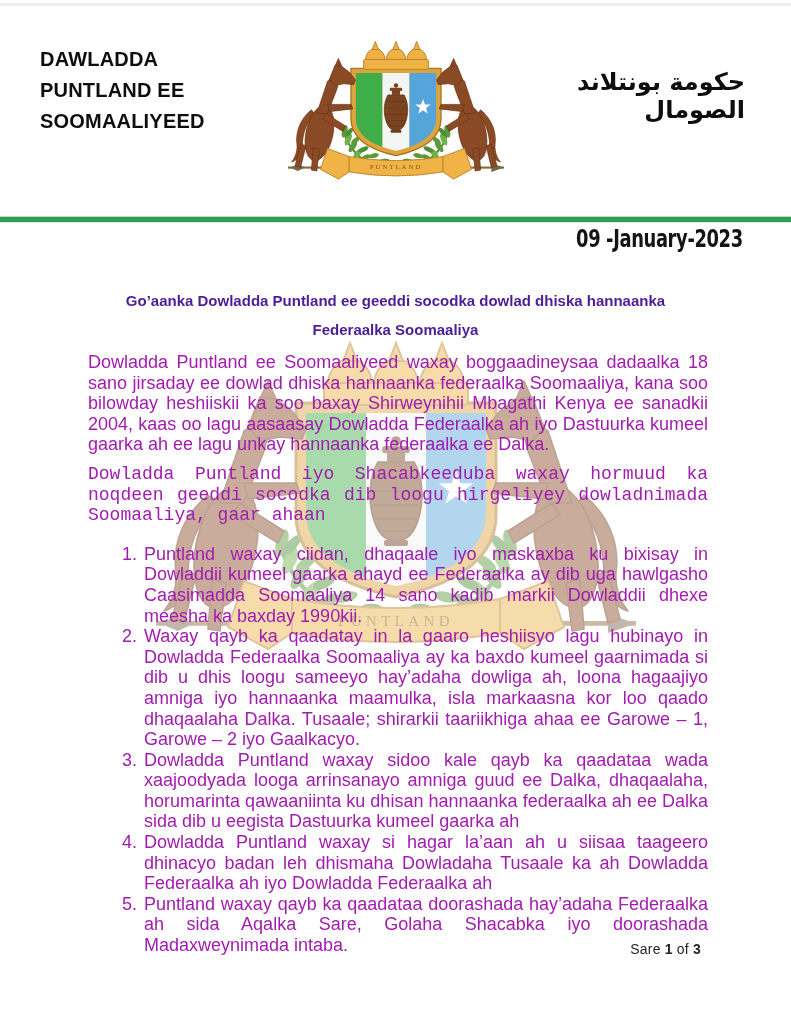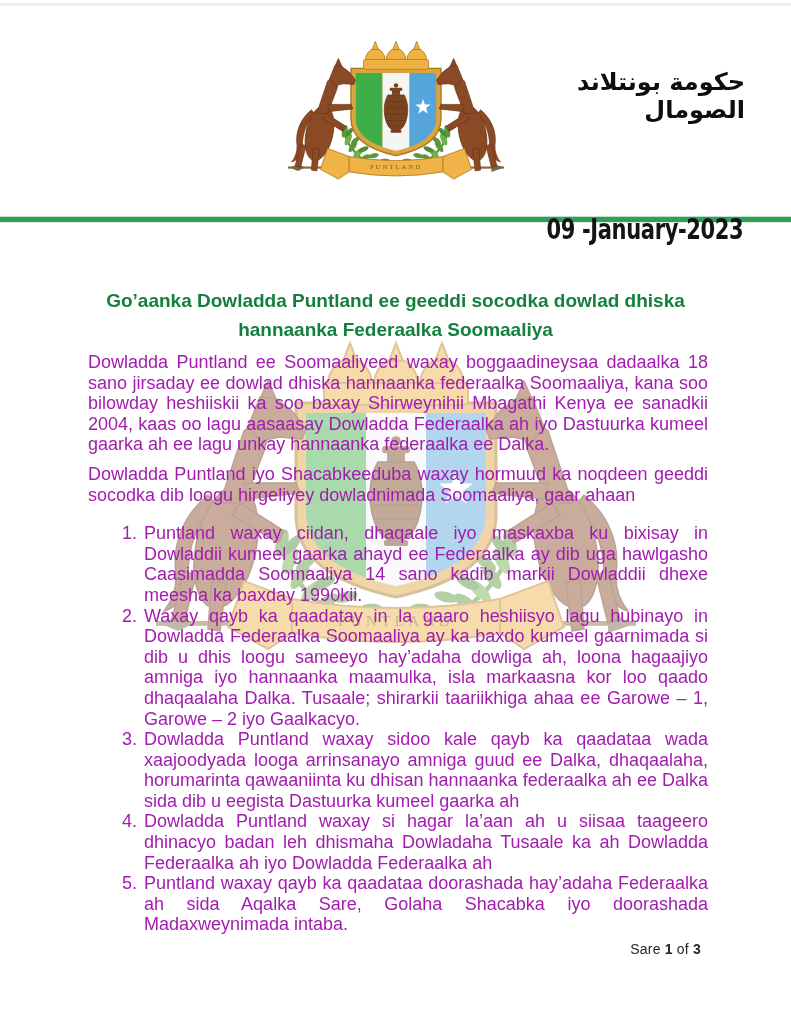--- a/index.html
+++ b/index.html
@@ -26,45 +26,45 @@
   }
   .gov-title {
     position:absolute; top:180px; left:0; width:100%; text-align:center;
     font-size:21px; font-weight:bold; color:#0e0e0e;
   }
   .green-rule {
     position:absolute; top:216px; left:0; width:791px; height:5px;
     background:#2f9e57; border-top:1px solid #bfe0c9; border-bottom:1px solid #dcefe3;
   }
   .doc-date {
-    position:absolute; top:214px; right:48px;
-    font-family:"DejaVu Sans", sans-serif; font-size:27px; font-weight:bold; color:#141414;
+    position:absolute; top:226px; right:48px;
+    font-family:"DejaVu Sans", sans-serif; font-size:23px; font-weight:bold; color:#141414;
   }
   .doc-date .squash { display:inline-block; transform:scale(.78,1.04); transform-origin:right center; letter-spacing:-.5px; }
 
   
   .doc-title {
     position:absolute; top:286px; left:50%; transform:translateX(-50%);
     width:584px; text-align:center;
-    color:#15803d; font-size:19px; font-weight:bold; line-height:29px;
+    color:#4c1d95; font-size:15px; font-weight:bold; line-height:29px;
   }
 
   
   .watermark {
     position:absolute; top:331px; left:50%; transform:translateX(-50%);
     width:480px; height:340px; opacity:.45; pointer-events:none;
   }
 
   
   .body-text {
     position:absolute; top:352px; left:88px; width:620px;
     font-size:18px; line-height:20.6px; text-align:justify; color:#a21caf;
   }
   .body-text p { margin:0; }
-  .para-2 { margin-top:9px !important; }
+  .para-2 { margin-top:9px !important;font-family:Liberation Mono, monospace; }
   .body-text ol { margin:18px 0 0 0; padding-left:54px; }
   .body-text li { text-align:justify; padding-left:2px; }
   .closing { margin-top:36px !important; }
 
   
   .page-footer {
     position:absolute; top:941px; right:90px;
     font-size:14px; color:#262626; letter-spacing:.2px;
   }
   .page-footer b { font-weight:bold; }
@@ -156,20 +156,21 @@
         <path d="M68,134 Q120,143 172,134 L172,151 Q120,160 68,151 Z"></path>
         <text x="120" y="147.5" text-anchor="middle" font-size="7.5" letter-spacing="2.2" fill="#8a5a14" stroke="none" font-family="Liberation Serif, serif">PUNTLAND</text>
       </g>
     </symbol>
   </defs>
 </svg>
 
 <div class="page">
   <div class="top-artifact"></div>
 
+  <div class="org-somali">DAWLADDA PUNTLAND EE SOOMAALIYEED</div>
 
   <svg class="emblem-header" viewBox="0 0 240 170">
     <use href="#emblem"></use>
   </svg>
 
   <div class="org-arabic">حكومة بونتلاند الصومال</div>
 
 
   <div class="green-rule"></div>
 

